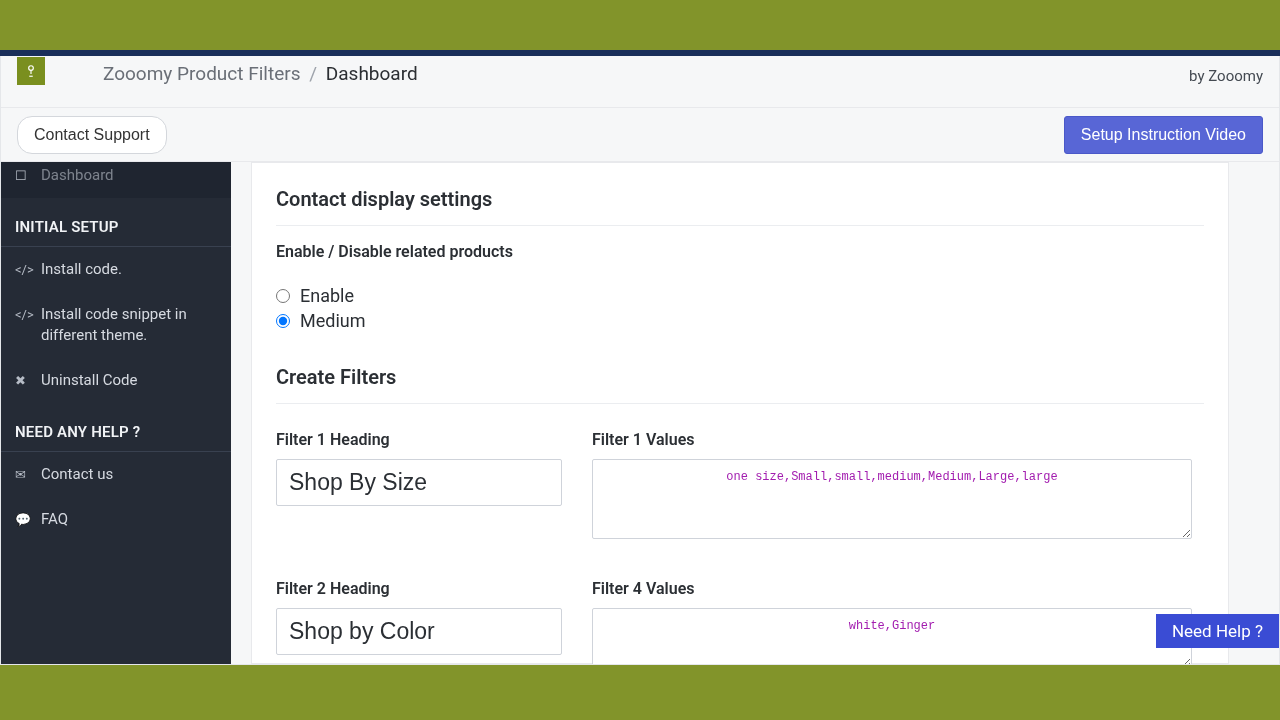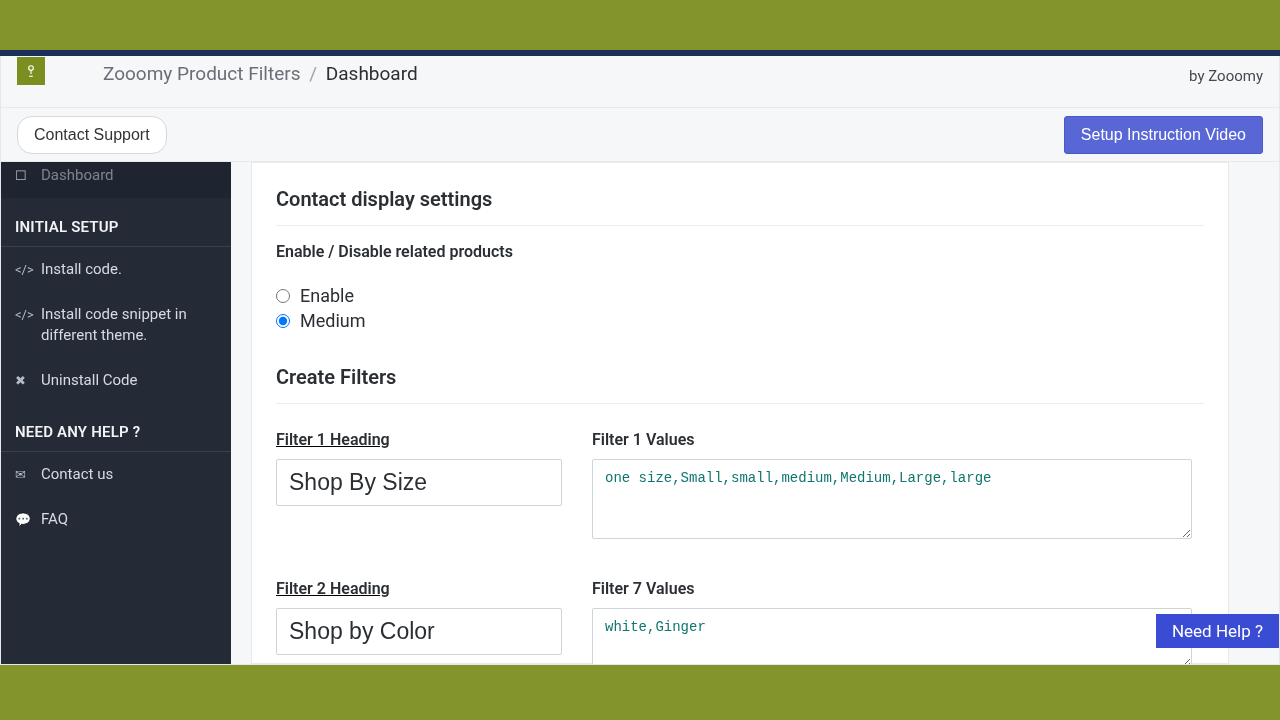--- a/index.html
+++ b/index.html
@@ -164,46 +164,47 @@
     color: #2b2f34;
     margin-bottom: 4px;
   }
   .radio-row input { margin-right: 10px; width: 14px; height: 14px; }
   .filters-block { margin-top: 34px; }
   .row2 {
     display: flex;
     gap: 30px;
     margin-bottom: 36px;
   }
-  .col-h { width: 286px; text-decoration: underline; }
+  .col-h { width: 286px; }
   .col-v { width: 600px; }
   .field-label {
     font-size: 16px;
     font-weight: 600;
     color: #2b2f34;
     margin-bottom: 10px;
   }
   input[type=text].fld {
     width: 100%;
     font-size: 23px;
     padding: 9px 12px;
     border: 1px solid #cfd3da;
     border-radius: 2px;
     color: #2b2f34;
   }
   textarea.fld {
     width: 100%;
     font-family: Menlo, Consolas, "Courier New", monospace;
-    font-size: 14px;
+    font-size: 12px;
     padding: 10px 12px;
     border: 1px solid #cfd3da;
     border-radius: 2px;
-    color: #0f766e;
+    color: #a21caf;
     resize: both;
     height: 80px;
+    text-align: center;
   }
 
   .help-tab {
     position: absolute;
     right: 0;
     bottom: 16px;
     background: #3a4cd4;
     color: #fff;
     font-size: 17px;
     padding: 7px 16px;
@@ -306,21 +307,21 @@
               <textarea class="fld" style="">one size,Small,small,medium,Medium,Large,large</textarea>
             </div>
           </div>
 
           <div class="row2">
             <div class="col-h">
               <div class="field-label">Filter 2 Heading</div>
               <input type="text" class="fld" value="Shop by Color" style="">
             </div>
             <div class="col-v">
-              <div class="field-label">Filter 7 Values</div>
+              <div class="field-label">Filter 4 Values</div>
               <textarea class="fld" style="height: 60px;">white,Ginger</textarea>
             </div>
           </div>
 
         </div>
       </div>
     </div>
   </div>
 
   <div class="help-tab">Need Help ?</div>

